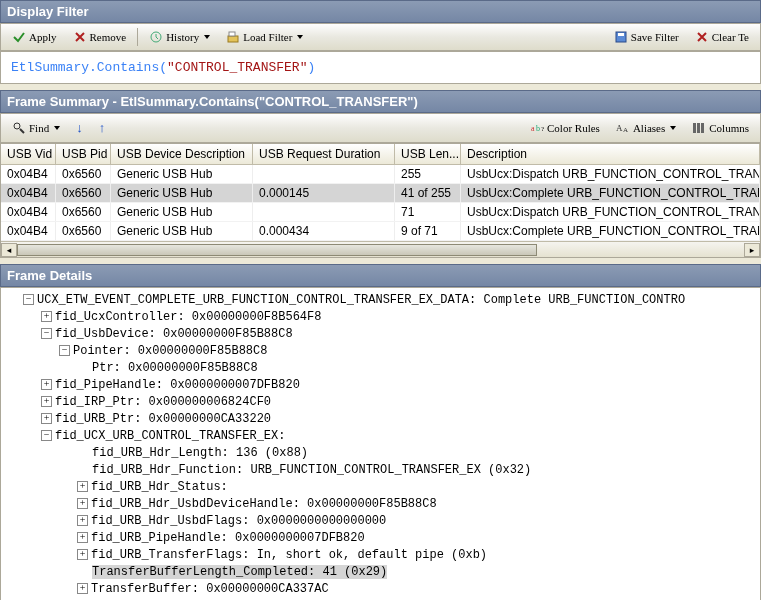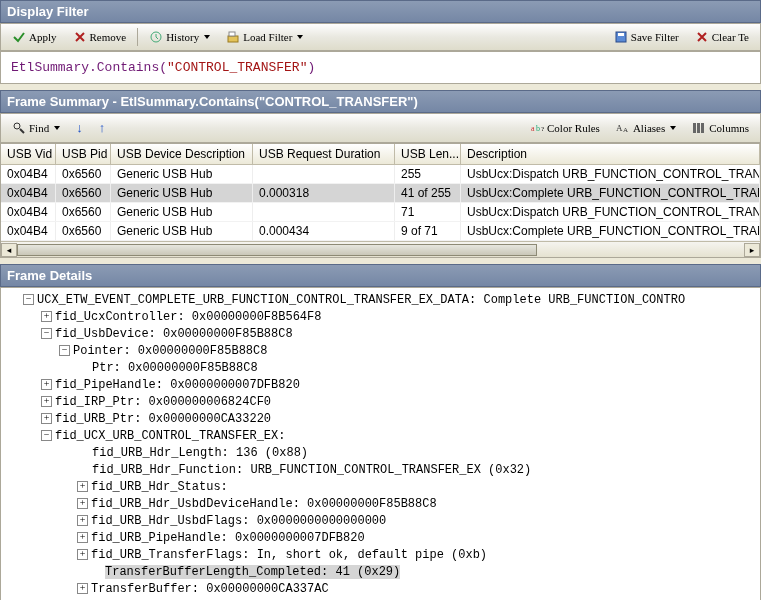--- a/index.html
+++ b/index.html
@@ -56,21 +56,21 @@
   .spacer { flex: 1; }
   .icon-sq { width: 14px; height: 14px; display:inline-block; }
   .filter-editor {
     background: #fff;
     border: 1px solid #aca899;
     padding: 8px 10px;
     font-family: "Courier New", monospace;
     font-size: 13px;
     min-height: 22px;
   }
-  .filter-editor .kw { color: #701a75; }
+  .filter-editor .kw { color: #3b82f6; }
   .filter-editor .str { color: #a31515; }
   .arrow-blue { font-size: 13px; color: #1a4fc8; font-weight: bold; }
   
   .grid {
     background:#fff;
     border:1px solid #aca899;
     position:relative;
   }
   .grid-head, .grid-row {
     display: flex;
@@ -117,21 +117,21 @@
   }
   .tn { white-space:nowrap; }
   .tn .pm {
     display:inline-block;width:11px;height:11px;
     border:1px solid #888;background:#fff;
     text-align:center;line-height:8px;font-size:10px;
     font-family:Tahoma;margin-right:3px;vertical-align:middle;
     color:#000;
   }
   .tn .nogap{display:inline-block;width:15px}
-  .hl { background:#d5d5d5;margin-left:13px; }
+  .hl { background:#d5d5d5; }
   .ind1{padding-left:22px}.ind2{padding-left:40px}.ind3{padding-left:58px}
   .ind4{padding-left:76px}
 </style>
 </head>
 <body>
 
 <div class="panel-title">Display Filter</div>
 <div class="toolbar">
   <button class="tbtn">
     <span class="icon-sq"><svg viewBox="0 0 14 14">
@@ -240,21 +240,21 @@
         <div class="gc c2">0x6560</div>
         <div class="gc c3">Generic USB Hub</div>
         <div class="gc c4"></div>
         <div class="gc c5">255</div>
         <div class="gc c6">UsbUcx:Dispatch URB_FUNCTION_CONTROL_TRANSFER_EX</div>
       </div>
       <div class="grid-row sel">
         <div class="gc c1">0x04B4</div>
         <div class="gc c2">0x6560</div>
         <div class="gc c3">Generic USB Hub</div>
-        <div class="gc c4">0.000318</div>
+        <div class="gc c4">0.000145</div>
         <div class="gc c5">41 of 255</div>
         <div class="gc c6">UsbUcx:Complete URB_FUNCTION_CONTROL_TRANSFER_EX with data</div>
       </div>
       <div class="grid-row">
         <div class="gc c1">0x04B4</div>
         <div class="gc c2">0x6560</div>
         <div class="gc c3">Generic USB Hub</div>
         <div class="gc c4"></div>
         <div class="gc c5">71</div>
         <div class="gc c6">UsbUcx:Dispatch URB_FUNCTION_CONTROL_TRANSFER_EX</div>

